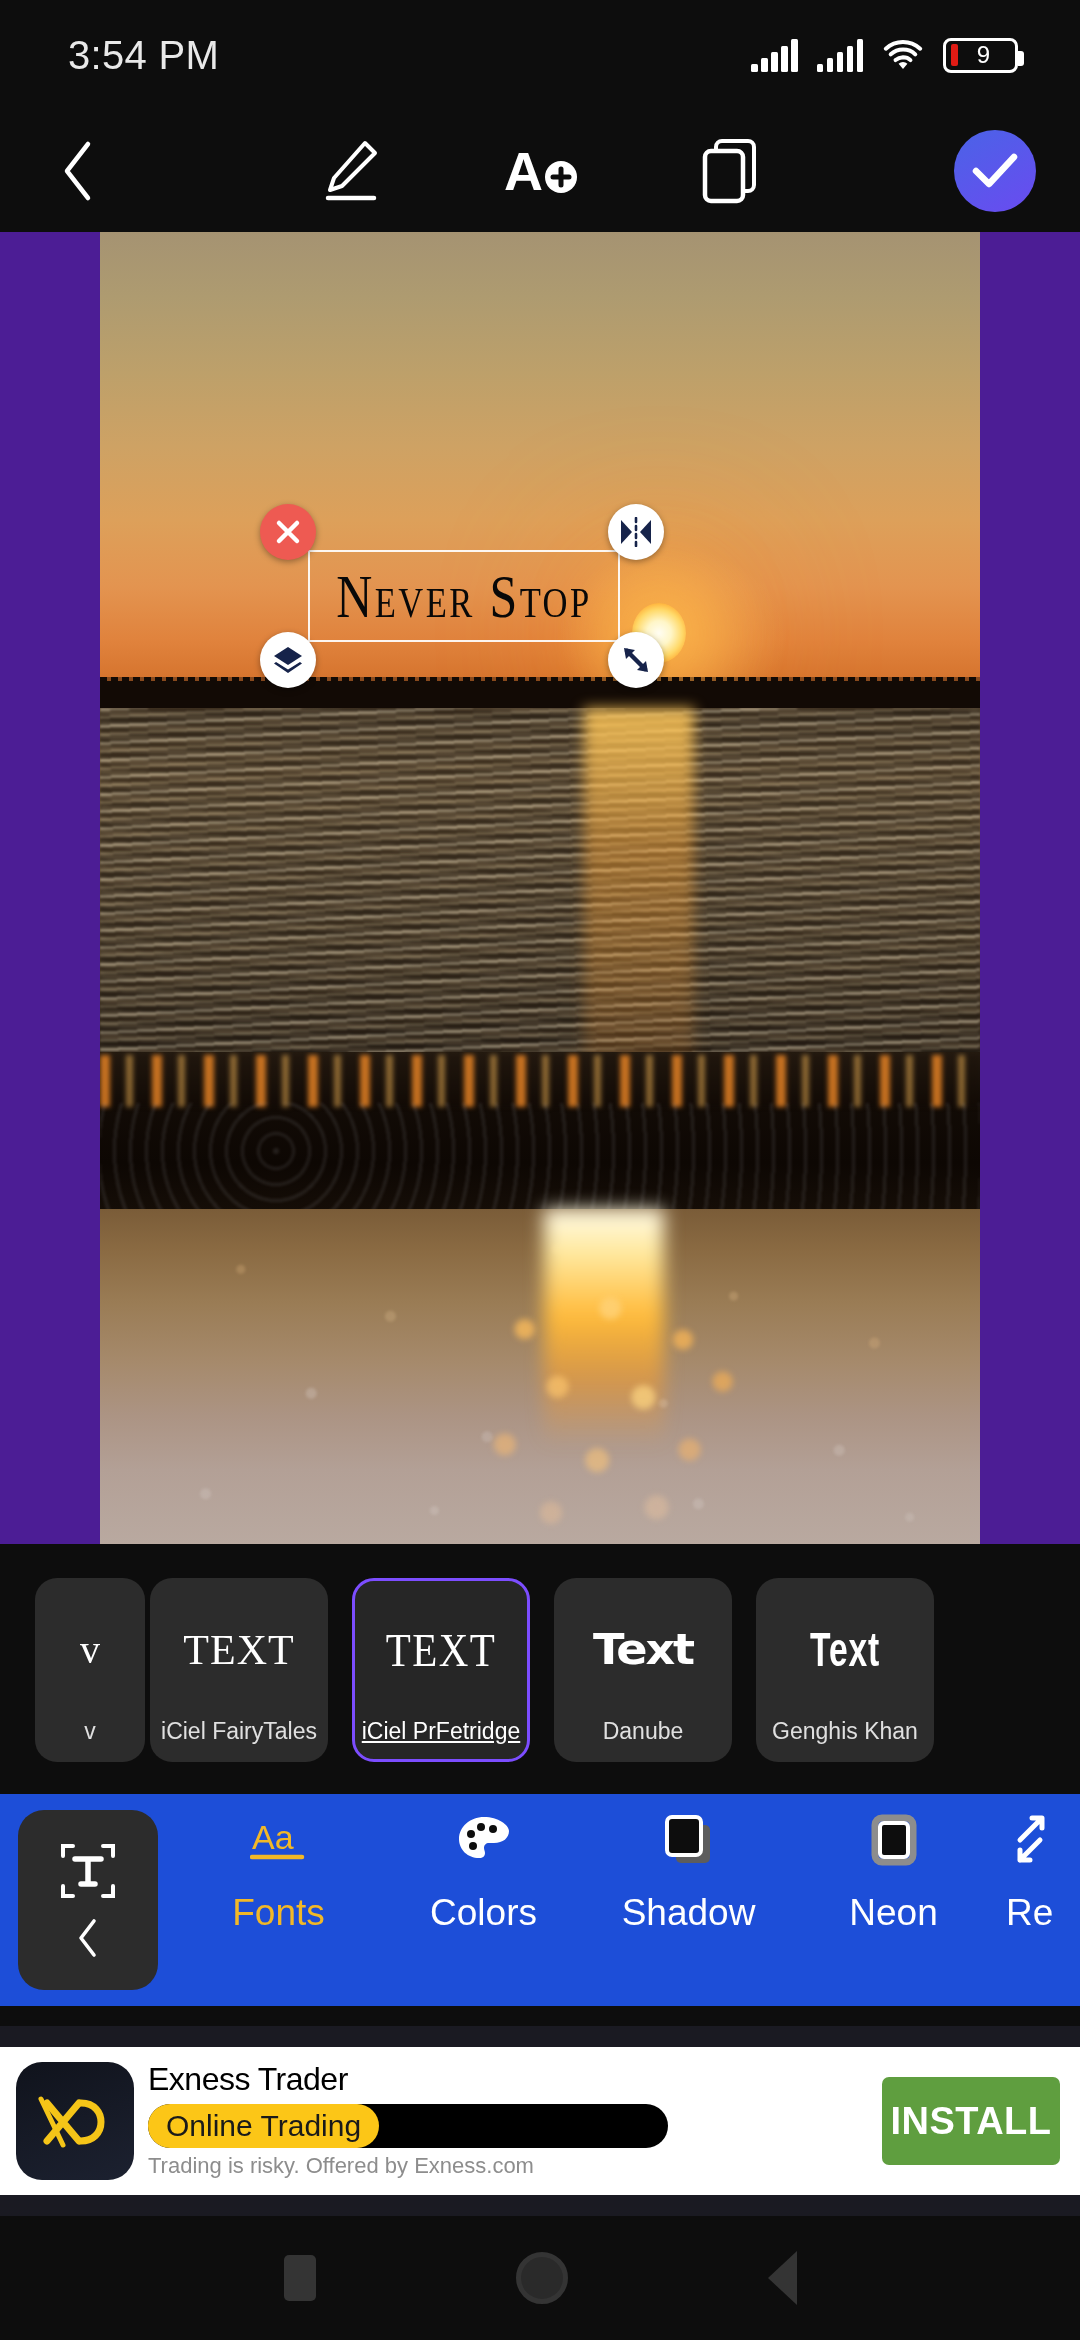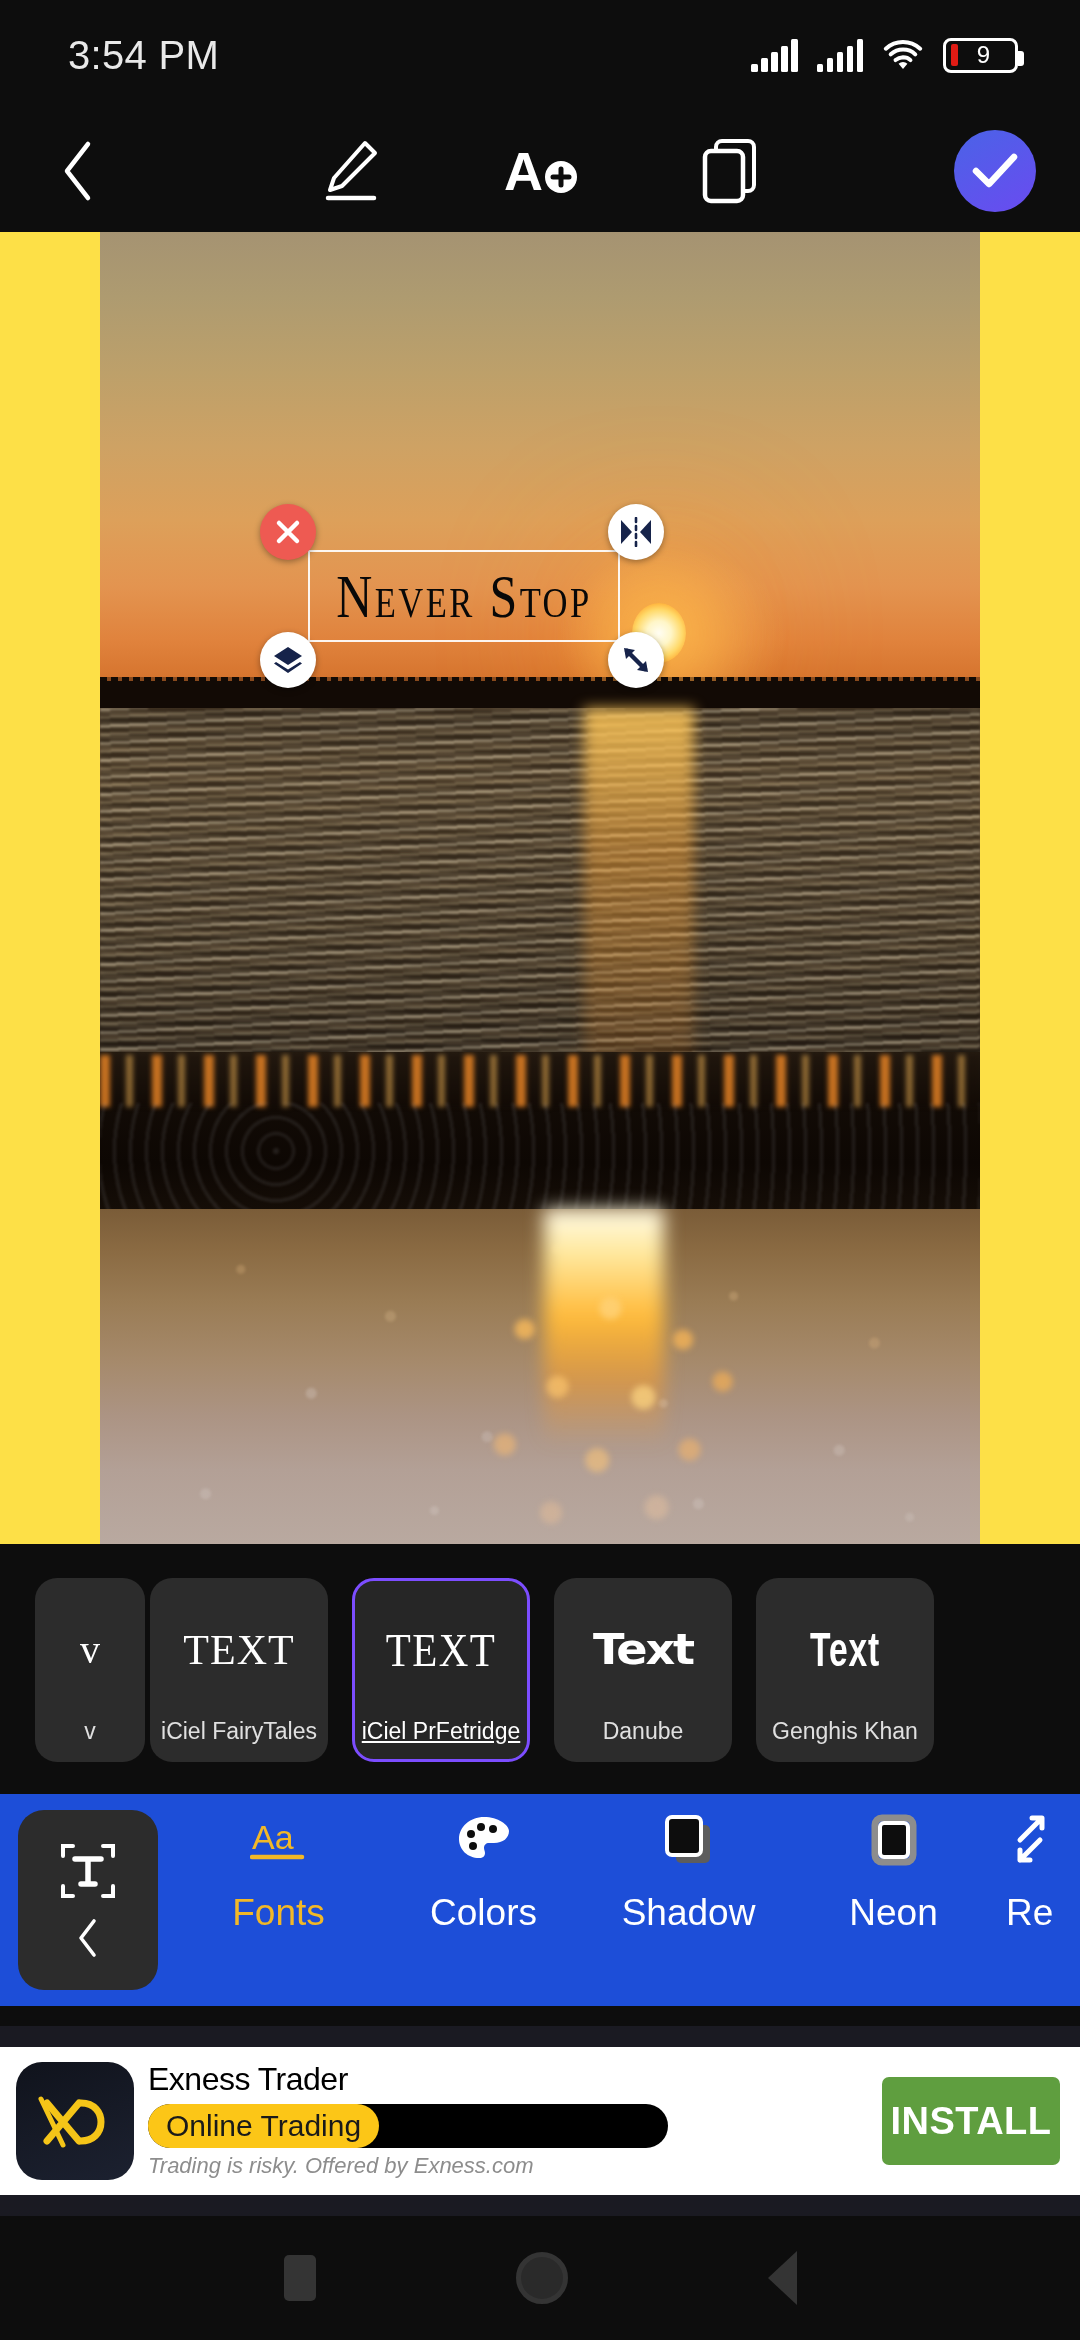--- a/index.html
+++ b/index.html
@@ -57,21 +57,21 @@
   .tb-done {
     width:82px; height:82px; border-radius:50%;
     background:linear-gradient(150deg,#4a63e7 0%,#6a4bf0 100%);
     display:flex; align-items:center; justify-content:center;
     margin-right:44px;
   }
 
   
   .canvas {
     position:absolute; left:0; top:232px; width:1080px; height:1312px;
-    background:#fde047; overflow:hidden;
+    background:#4c1d95; overflow:hidden;
   }
   .photo {
     position:absolute; left:100px; top:0; width:880px; height:1312px;
     overflow:hidden; background:#1a0e06;
   }
   .sky {
     position:absolute; left:0; top:0; width:100%; height:35.5%;
     background:linear-gradient(to bottom,
       #a59372 0%, #ae9b70 14%, #bda06a 30%,
       #cea264 46%, #dda05a 62%, #e39450 76%,
@@ -294,21 +294,21 @@
   .ad-title { font-size:32px; color:#000; line-height:1.05; letter-spacing:-.5px; }
   .ad-bar {
     margin-top:7px; height:44px; background:#000; border-radius:22px;
     display:flex; align-items:center; width:520px; position:relative;
   }
   .ad-pill {
     height:44px; background:#fcc617; border-radius:22px;
     display:flex; align-items:center; padding:0 18px;
     font-size:30px; color:#1a1a1a; white-space:nowrap;
   }
-  .ad-fine { margin-top:5px; font-size:22px; color:#8d8d8d; white-space:nowrap;font-style:italic; }
+  .ad-fine { margin-top:5px; font-size:22px; color:#8d8d8d; white-space:nowrap; }
   .ad-install {
     width:178px; height:88px; background:#5f9e3f; border-radius:7px;
     display:flex; align-items:center; justify-content:center;
     font-size:38px; color:#fff; font-weight:700; letter-spacing:.5px;
     flex:none;
   }
 
   
   .navbar {
     position:absolute; left:0; bottom:0; width:1080px; height:124px;

